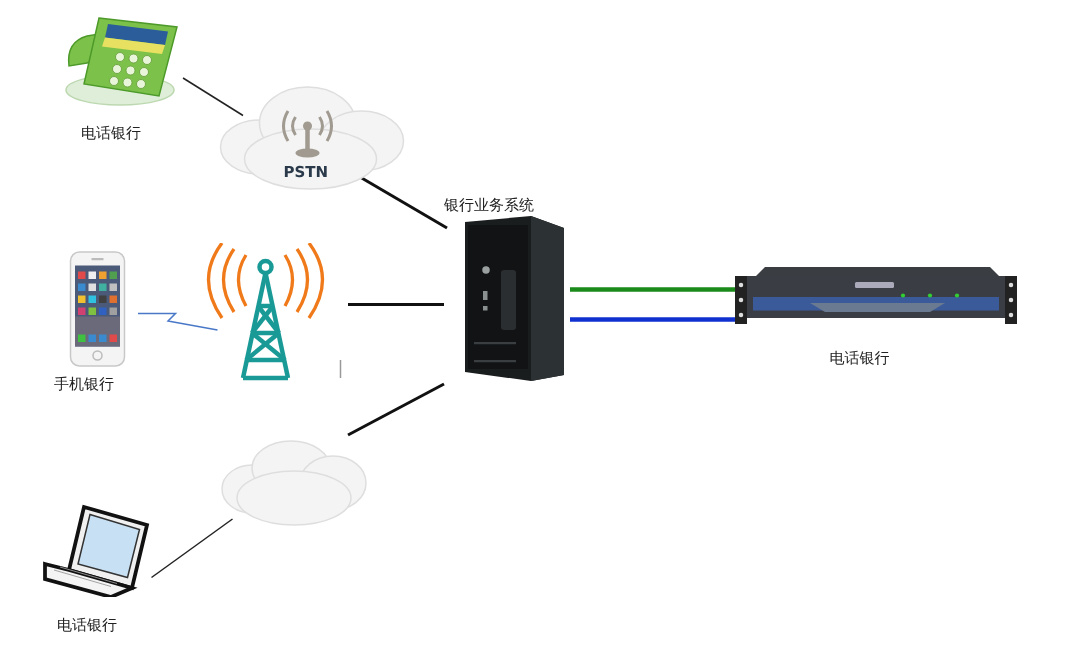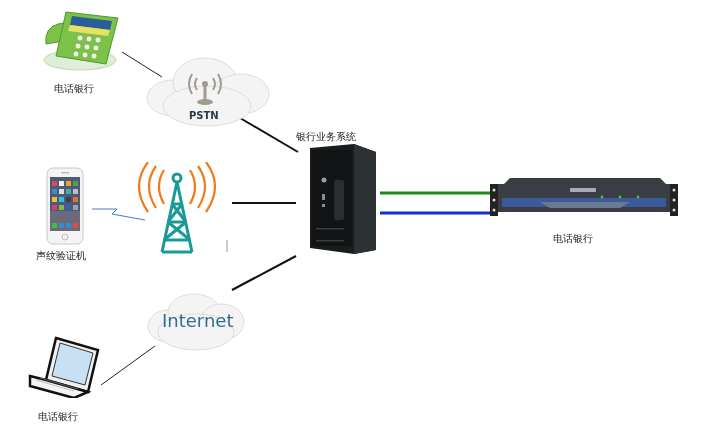--- a/index.html
+++ b/index.html
@@ -106,21 +106,21 @@
         <rect x="27" y="38" width="5" height="5" fill="#a0a0a0"></rect>
       <rect x="6" y="56" width="5" height="5" fill="#40c040"></rect>
         <rect x="13" y="56" width="5" height="5" fill="#3a8ad0"></rect>
         <rect x="20" y="56" width="5" height="5" fill="#3a8ad0"></rect>
         <rect x="27" y="56" width="5" height="5" fill="#e04a4a"></rect>
     </g>
     <circle cx="19" cy="70" r="3" fill="none" stroke="#bbb"></circle>
     <rect x="15" y="5" width="8" height="1.5" fill="#bbb"></rect>
   </svg>
 </div>
-<div class="label" style="left:36px;top:249px;">声纹验证机</div>
+<div class="label" style="left:36px;top:249px;">手机银行</div>
 
 <div class="abs" style="left:128px;top:162px;width:100px;height:94px;">
   <svg width="100" height="94">
     <g fill="none" stroke="#f07a1a" stroke-width="2.2">
       <path d="M36 8 Q26 24 36 42"></path>
         <path d="M28 4 Q14 24 28 46"></path>
         <path d="M20 0 Q2 24 20 50"></path>
       <path d="M62 8 Q72 24 62 42"></path>
         <path d="M70 4 Q84 24 70 46"></path>
         <path d="M78 0 Q96 24 78 50"></path>
@@ -143,21 +143,20 @@
 
 <div class="abs" style="left:146px;top:290px;width:100px;height:64px;">
   <svg width="100" height="64">
     <g fill="#f4f4f4" stroke="#dedede">
       <ellipse cx="22" cy="36" rx="20" ry="16"></ellipse>
       <ellipse cx="48" cy="22" rx="26" ry="18"></ellipse>
       <ellipse cx="76" cy="32" rx="22" ry="18"></ellipse>
       <ellipse cx="50" cy="42" rx="38" ry="18"></ellipse>
     </g>
   </svg>
-  <div class="abs" style="left:16px;top:20px;font-size:18px;color:#2f6f8f;">Internet</div>
 </div>
 
 <div class="abs" style="left:26px;top:336px;width:76px;height:62px;">
   <svg width="76" height="62">
     <polygon points="30,2 72,14 62,56 20,44" fill="#f0f0f0" stroke="#111" stroke-width="2.5"></polygon>
     <polygon points="34,7 67,17 59,49 26,40" fill="#c8e0f4" stroke="#333"></polygon>
     <polygon points="4,40 20,44 62,56 48,62 4,50" fill="#f4f4f4" stroke="#111" stroke-width="2.5"></polygon>
     <g stroke="#999" stroke-width="0.6">
       <line x1="10" y1="44" x2="48" y2="55"></line>
         <line x1="14" y1="42" x2="52" y2="53"></line>

